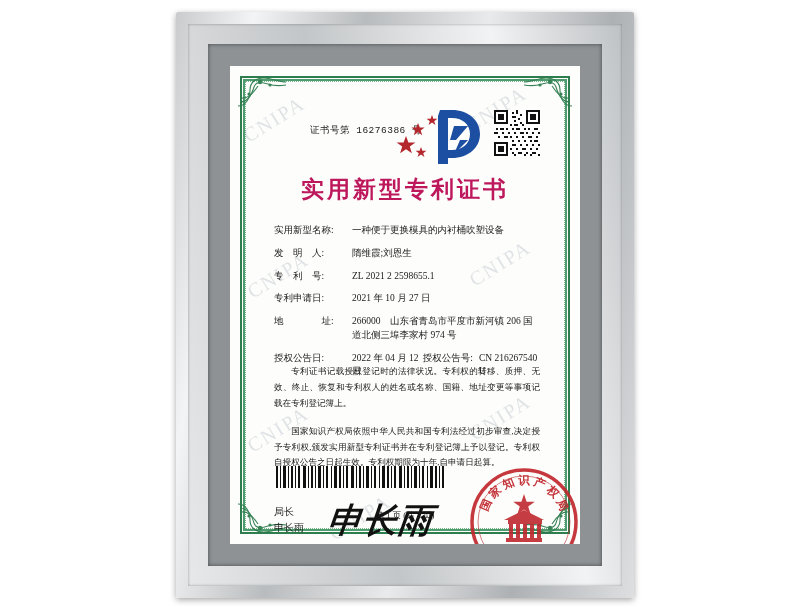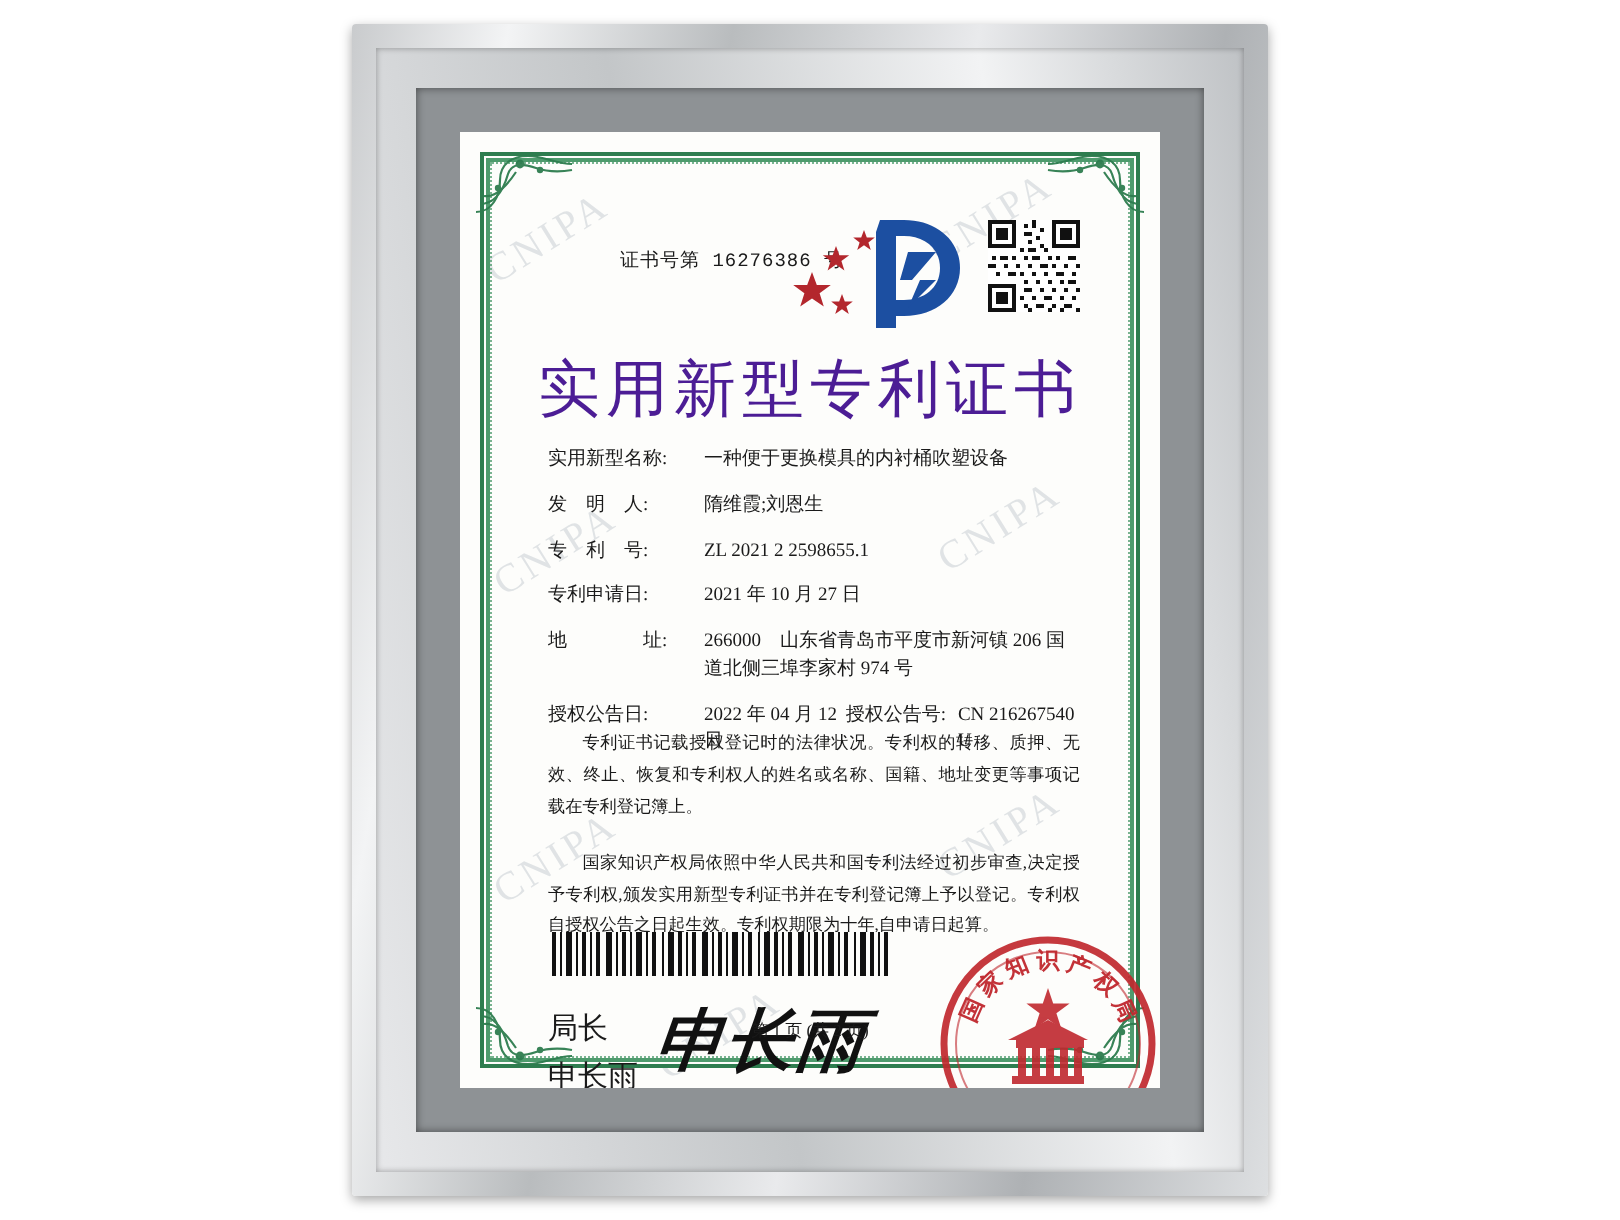--- a/index.html
+++ b/index.html
@@ -142,24 +142,24 @@
     background: #ffffff;
   }
 
   
   .title {
     position: absolute;
     left: 0;
     right: 0;
     top: 108px;
     text-align: center;
-    font-size: 31px;
-    font-weight: normal;
+    font-size: 23px;
+    font-weight: bold;
     letter-spacing: 3px;
-    color: #4c1d95;
+    color: #be185d;
     font-family: "DejaVu Sans", "Liberation Sans", sans-serif;
   }
 
   
   .fields {
     position: absolute;
     left: 44px;
     top: 158px;
     right: 40px;
     font-size: 9.5px;
@@ -208,24 +208,24 @@
     top: 400px;
     width: 172px;
     height: 22px;
   }
 
   
   .sig-label {
     position: absolute;
     left: 44px;
     top: 438px;
-    font-size: 15px;
+    font-size: 10px;
     line-height: 1.6;
     color: #1a1a1a;
-    font-family: Liberation Mono, monospace;
+    font-family: Liberation Sans, sans-serif;
   }
   .sig-script {
     position: absolute;
     left: 98px;
     top: 432px;
     font-size: 34px;
     color: #111;
     font-family: "Liberation Serif", "DejaVu Serif", serif;
     font-style: italic;
     font-weight: bold;

